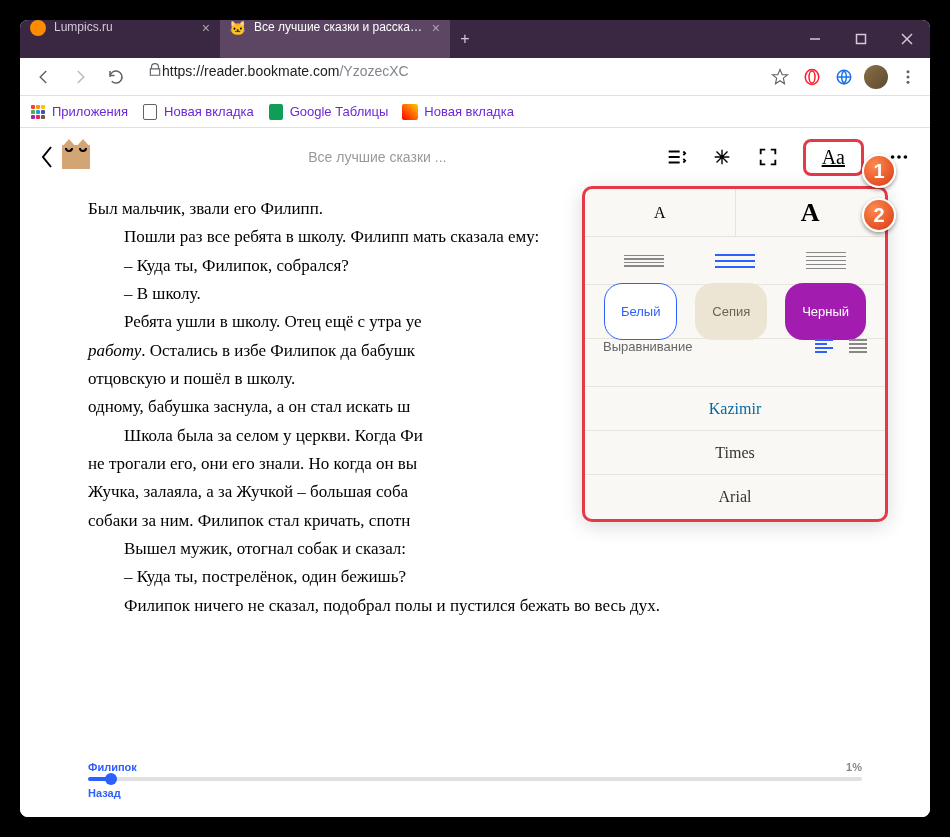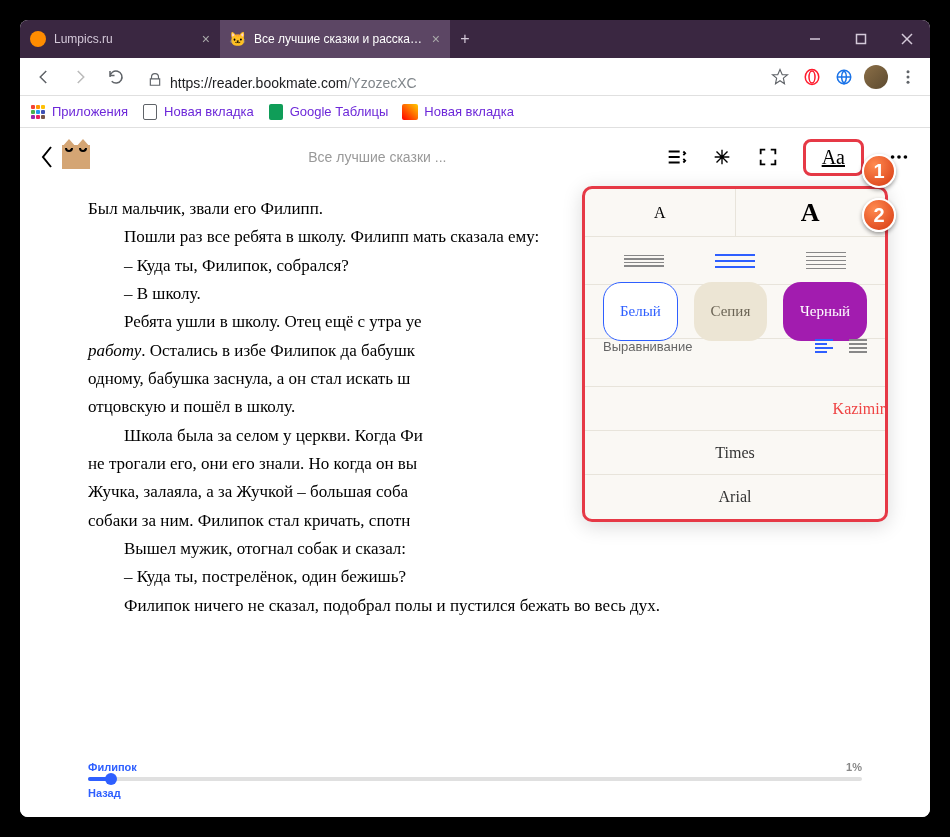--- a/index.html
+++ b/index.html
@@ -2,38 +2,38 @@
 <html><head>
 <meta charset="utf-8">
 <style>
   * { box-sizing: border-box; margin: 0; padding: 0; }
   body { font-family: Arial, sans-serif; background: #000; width: 950px; height: 837px; overflow: hidden; position: relative; }
   
   .window { position: absolute; top: 20px; left: 20px; width: 910px; height: 797px; background: #fff; border-radius: 8px; overflow: hidden; box-shadow: 0 4px 20px rgba(0,0,0,0.3); }
   
   
   .titlebar { height: 38px; background: #3a2741; display: flex; align-items: stretch; }
-  .tab { display: flex; align-items: center; padding: 0 10px; color: #d4c9d9; font-size: 12px; min-width: 200px; max-width: 230px; gap: 8px; position: relative; }
+  .tab { display: flex; padding: 0 10px; color: #d4c9d9; font-size: 12px; min-width: 200px; max-width: 230px; gap: 8px; position: relative; }
   .tab.active { background: #5c4664; color: #fff; }
   .tab-favicon { width: 16px; height: 16px; border-radius: 50%; flex-shrink: 0; }
   .tab-favicon.orange { background: #ff8c00; }
   .tab-favicon.cat { background: transparent; font-size: 14px; display: flex; align-items: center; justify-content: center; }
   .tab-title { flex: 1; white-space: nowrap; overflow: hidden; text-overflow: ellipsis; }
   .tab-close { color: #aaa; cursor: pointer; font-size: 14px; }
   .newtab { width: 30px; display: flex; align-items: center; justify-content: center; color: #d4c9d9; cursor: pointer; font-size: 16px; }
   .window-controls { margin-left: auto; display: flex; }
   .win-btn { width: 46px; display: flex; align-items: center; justify-content: center; color: #d4c9d9; cursor: pointer; }
   .win-btn svg { width: 12px; height: 12px; }
   
   
   .addressbar { height: 38px; background: #fff; display: flex; align-items: center; padding: 0 8px; gap: 4px; border-bottom: 1px solid #e0e0e0; }
   .nav-btn { width: 32px; height: 32px; display: flex; align-items: center; justify-content: center; color: #5f6368; cursor: pointer; border-radius: 50%; }
   .nav-btn.disabled { color: #bbb; }
   .nav-btn svg { width: 18px; height: 18px; }
-  .url-box { flex: 1; display: flex; align-items: flex-end; gap: 8px; padding: 0 12px; height: 28px; }
+  .url-box { flex: 1; display: flex; align-items: flex-start; padding: 0 12px; height: 28px; }
   .lock-icon { color: #5f6368; }
   .url-text { font-size: 14px; color: #202124; }
   .url-text .host { color: #202124; }
   .url-text .path { color: #80868b; }
   .addr-icon { width: 28px; height: 28px; display: flex; align-items: center; justify-content: center; cursor: pointer; color: #5f6368; }
   .avatar { width: 24px; height: 24px; border-radius: 50%; background: linear-gradient(135deg, #8b6f47, #5c4a30); }
   
   
   .bookmarks { height: 32px; background: #fff; display: flex; align-items: center; padding: 0 10px; gap: 14px; border-bottom: 1px solid #e0e0e0; font-size: 13px; color: #6d28d9; }
   .bookmark { display: flex; align-items: center; gap: 6px; cursor: pointer; }
@@ -82,33 +82,33 @@
   .spacing-row { height: 48px; justify-content: space-around; align-items: center; padding: 0 14px; }
   .spacing-btn { cursor: pointer; display: flex; flex-direction: column; gap: 3px; }
   .spacing-btn.active span { background: #2e5fff; height: 2px; }
   .spacing-btn span { width: 40px; height: 1.5px; background: #888; }
   .spacing-btn.tight span:nth-child(1){width:40px}.spacing-btn.tight span:nth-child(2){width:40px}.spacing-btn.tight span:nth-child(3){width:40px}.spacing-btn.tight span:nth-child(4){width:40px}
   .spacing-btn.tight { gap: 2px; }
   .spacing-btn.normal { gap: 4px; }
   .spacing-btn.wide { gap: 3px; }
   .spacing-btn.wide span { height: 1px; }
   .theme-row { height: 54px; justify-content: space-around; align-items: center; padding: 0 10px; }
-  .theme-btn { padding: 20px 16px; border-radius: 18px; font-size: 15px; cursor: pointer; border: 1px solid transparent; font-family: Liberation Serif, serif; }
+  .theme-btn { padding: 20px 16px; border-radius: 18px; font-size: 13px; cursor: pointer; border: 1px solid transparent; }
   .theme-white { background: #fff; border-color: #2e5fff; color: #2e5fff; }
   .theme-sepia { background: #ece5d4; color: #6b6455; }
   .theme-black { background: #a21caf; color: #fff; }
   .align-row { height: 48px; align-items: flex-start; padding: 0 18px; }
   .align-label { flex: 1; font-size: 13px; color: #666; }
   .align-btn { cursor: pointer; margin-left: 16px; display: flex; flex-direction: column; gap: 2px; }
   .align-btn span { width: 18px; height: 2px; background: #888; }
   .align-btn.active span { background: #2e5fff; }
   .align-btn.left span:nth-child(2) { width: 12px; }
   .align-btn.left span:nth-child(4) { width: 12px; }
   .font-row { height: 44px; justify-content: center; align-items: center; cursor: pointer; font-size: 16px; color: #333; }
-  .font-row.selected { color: #ef4444; font-family: Georgia, serif; justify-content: flex-end; }
+  .font-row.selected { color: #0369a1; font-family: Georgia, serif; }
   .font-times { font-family: 'Times New Roman', serif; }
   .font-arial { font-family: Liberation Serif, serif; text-align: center; }
   .font-verdana { font-family: Verdana, sans-serif; }
   
   
   .callout { position: absolute; width: 34px; height: 34px; border-radius: 50%; background: radial-gradient(circle at 35% 30%, #ff8a50, #d63912); color: #fff; font-weight: bold; font-size: 20px; display: flex; align-items: center; justify-content: center; border: 2px solid #fff; box-shadow: 0 2px 4px rgba(0,0,0,0.4); }
   .c1 { top: 134px; right: 34px; }
   .c2 { top: 178px; right: 34px; }
   
   
@@ -292,22 +292,22 @@
       </div>
     </div>
 
     <div class="content">
       <p>Был мальчик, звали его Филипп.</p>
       <p class="indent">Пошли раз все ребята в школу. Филипп мать сказала ему:</p>
       <p class="indent">– Куда ты, Филипок, собрался?</p>
       <p class="indent">– В школу.</p>
       <p class="indent"><span>Ребята ушли в школу. Отец ещё с утра уе</span></p>
       <p><em>работу</em><span>. Остались в избе Филипок да бабушк</span></p>
+      <p>отцовскую и пошёл в школу.</p>
       <p>одному, бабушка заснула, а он стал искать ш</p>
-      <p>отцовскую и пошёл в школу.</p>
       <p class="indent">Школа была за селом у церкви. Когда Фи</p>
       <p>не трогали его, они его знали. Но когда он вы</p>
       <p><span>Жучка, залаяла, а за Жучкой – большая соба</span><span style="margin-left:330px">ть,</span></p>
       <p>собаки за ним. Филипок стал кричать, спотн</p>
       <p class="indent">Вышел мужик, отогнал собак и сказал:</p>
       <p class="indent">– Куда ты, пострелёнок, один бежишь?</p>
       <p class="indent">Филипок ничего не сказал, подобрал полы и пустился бежать во весь дух.</p>
     </div>
 
     <div class="settings-popup">

